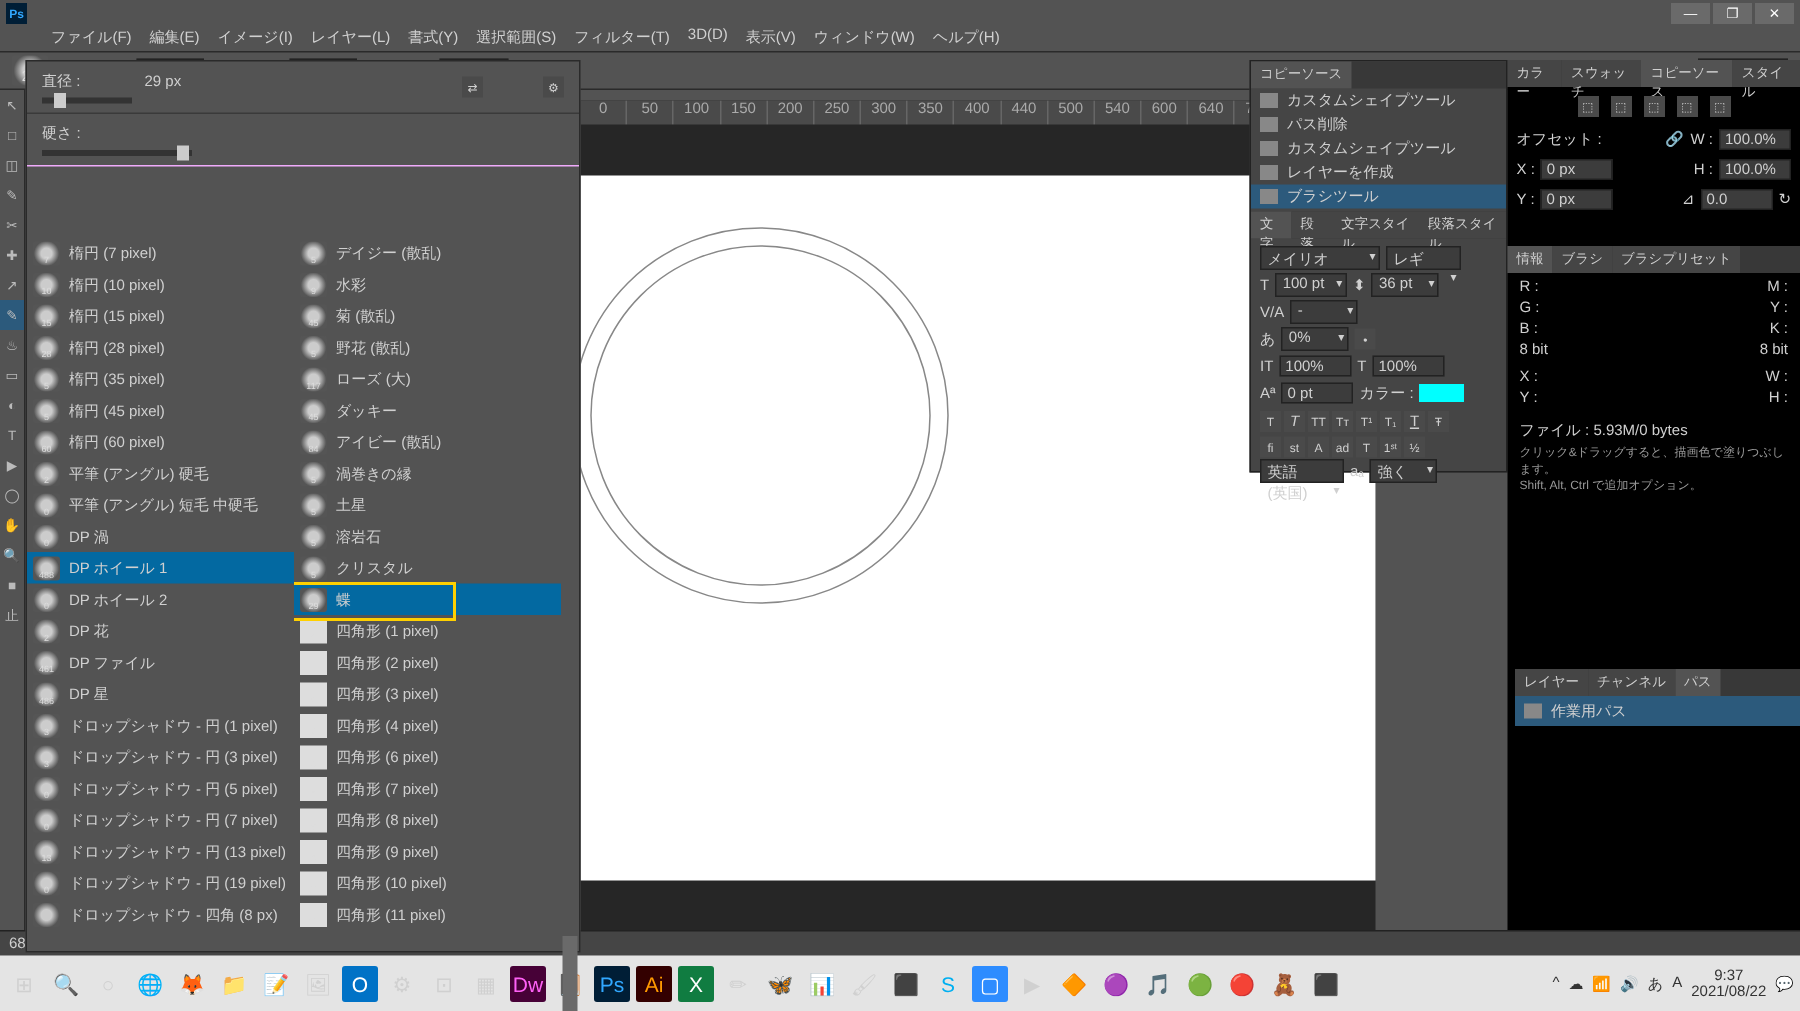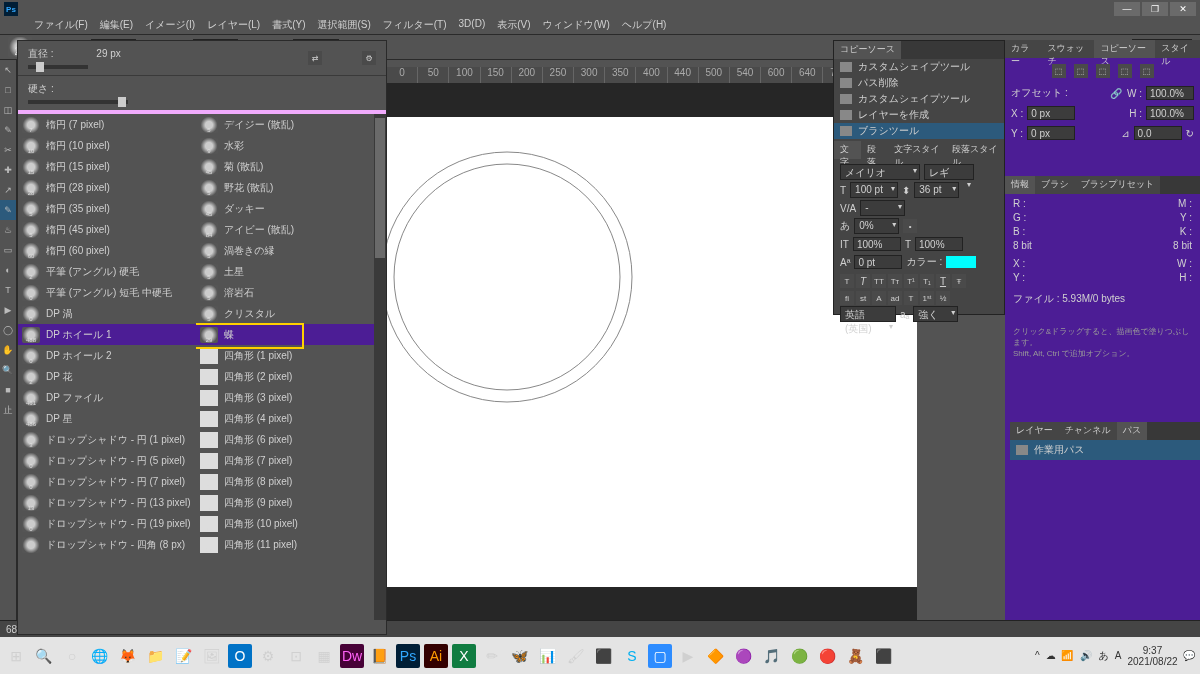--- a/index.html
+++ b/index.html
@@ -15,35 +15,35 @@
 .dropdown-sm { background: #3c3c3c; border: 1px solid #222; padding: 1px 14px 1px 4px; color: #d0d0d0; min-width: 45px; position: relative; height: 16px; }
 .dropdown-sm::after { content: "▾"; position: absolute; right: 2px; font-size: 8px; }
 .toolbox { position: absolute; left: 0; top: 60px; width: 17px; height: 570px; background: #535353; border-right: 1px solid #2a2a2a; }
 .tool { width: 16px; height: 20px; display: flex; align-items: center; justify-content: center; font-size: 9px; color: #bbb; }
 .tool.active { background: #2c5a7c; }
 .brush-panel { position: absolute; left: 17px; top: 40px; width: 370px; height: 595px; background: #535353; border: 1px solid #2a2a2a; z-index: 5; }
 .brush-header { padding: 6px 10px; display: flex; align-items: center; gap: 40px; border-bottom: 1px solid #3a3a3a; }
 .slider { width: 60px; height: 4px; background: #333; position: relative; margin-top: 4px; }
 .slider-thumb { position: absolute; width: 8px; height: 10px; background: #ccc; top: -3px; }
 .brush-section { padding: 6px 10px; display: flex; gap: 40px; }
-.brush-list-wrap { display: flex; height: 510px; border-top: 4px solid #f0abfc; position: relative; }
+.brush-list-wrap { display: flex; height: 510px; border-top: 1px solid #f0abfc; position: relative; align-items: flex-end; }
 .brush-col { flex: 1; overflow-y: hidden; }
 .brush-item { display: flex; align-items: center; height: 21px; padding: 0 4px; gap: 6px; }
-.brush-item.selected { background: #4c1d95; }
+.brush-item.selected { background: #0369a1; }
 .brush-item.highlight-box { position: relative; }
 .brush-item.highlight-box::before { content: ""; position: absolute; left: -2px; top: -1px; width: 106px; height: 22px; border: 2px solid #ffd000; pointer-events: none; }
 .brush-thumb { width: 18px; height: 16px; background: radial-gradient(circle, #ccc 30%, #555 70%); border-radius: 2px; display: flex; align-items: flex-end; justify-content: center; font-size: 6px; color: #ddd; flex-shrink: 0; }
 .brush-thumb.square { background: #ddd; border-radius: 0; }
 .brush-scrollbar { width: 12px; background: #3a3a3a; position: relative; }
 .brush-scrollthumb { position: absolute; width: 10px; left: 1px; top: 4px; height: 140px; background: #6a6a6a; }
 .canvas-area { position: absolute; left: 387px; top: 67px; width: 530px; height: 568px; background: #262626; }
 .ruler-h { position: absolute; top: 0; left: 0; width: 100%; height: 16px; background: #4a4a4a; display: flex; font-size: 7px; color: #aaa; overflow: hidden; }
 .ruler-tick { width: 33px; text-align: center; border-right: 1px solid #666; }
 .canvas-white { position: absolute; left: 0; top: 50px; width: 530px; height: 470px; background: #fff; }
-.right-panels { position: absolute; right: 0; top: 40px; width: 195px; height: 595px; background: #4c1d95; }
+.right-panels { position: absolute; right: 0; top: 40px; width: 195px; height: 595px; background: #000000; }
 .right-panels2 { position: absolute; right: 195px; top: 40px; width: 172px; height: 275px; background: #454545; border: 1px solid #222; }
 .panel-tabs { display: flex; height: 18px; background: #383838; }
 .panel-tab { padding: 2px 6px; font-size: 9px; background: #454545; }
 .panel-tab.active { background: #535353; }
 .panel-body { padding: 6px; font-size: 9px; }
 .row { display: flex; align-items: center; gap: 4px; height: 18px; margin-bottom: 2px; }
 .input-sm { background: #3c3c3c; border: 1px solid #222; color: #d0d0d0; padding: 1px 3px; width: 48px; height: 14px; }
 .history-panel { background: #454545; }
 .history-item { display: flex; align-items: center; gap: 6px; height: 16px; padding: 0 6px; font-size: 9px; }
 .history-item.selected { background: #2c5a7c; }
@@ -213,20 +213,24 @@
         </div>
         <div class="brush-item">
           <div class="brush-thumb">486</div>
           <span>DP 星</span>
         </div>
         <div class="brush-item">
           <div class="brush-thumb">3</div>
           <span>ドロップシャドウ - 円 (1 pixel)</span>
         </div>
         <div class="brush-item">
+          <div class="brush-thumb">3</div>
+          <span>ドロップシャドウ - 円 (3 pixel)</span>
+        </div>
+        <div class="brush-item">
           <div class="brush-thumb">0</div>
           <span>ドロップシャドウ - 円 (5 pixel)</span>
         </div>
         <div class="brush-item">
           <div class="brush-thumb">0</div>
           <span>ドロップシャドウ - 円 (7 pixel)</span>
         </div>
         <div class="brush-item">
           <div class="brush-thumb">13</div>
           <span>ドロップシャドウ - 円 (13 pixel)</span>
@@ -249,20 +253,24 @@
           <div class="brush-thumb">9</div>
           <span>水彩</span>
         </div>
         <div class="brush-item">
           <div class="brush-thumb">45</div>
           <span>菊 (散乱)</span>
         </div>
         <div class="brush-item">
           <div class="brush-thumb">5</div>
           <span>野花 (散乱)</span>
+        </div>
+        <div class="brush-item">
+          <div class="brush-thumb">117</div>
+          <span>ローズ (大)</span>
         </div>
         <div class="brush-item">
           <div class="brush-thumb">45</div>
           <span>ダッキー</span>
         </div>
         <div class="brush-item">
           <div class="brush-thumb">84</div>
           <span>アイビー (散乱)</span>
         </div>
         <div class="brush-item">
@@ -485,21 +493,21 @@
         <input class="input-sm" value="100.0%" style="">
       </div>
     <div class="row">
         <span>Y :</span>
         <input class="input-sm" value="0 px" style="">
         <span style="margin-left:auto">⊿</span>
         <input class="input-sm" value="0.0" style="">
         <span>↻</span>
       </div>
   </div>
-  <div class="panel-tabs" style="margin-top:26px" id="info-tabs">
+  <div class="panel-tabs" style="margin-top:14px" id="info-tabs">
       <div class="panel-tab active">情報</div>
       <div class="panel-tab">ブラシ</div>
       <div class="panel-tab">ブラシプリセット</div>
     </div>
   <div class="info-panel">
     <div class="info-row">
         <span><span>R :</span></span>
         <span><span>M :</span></span>
       </div>
     <div class="info-row">
@@ -516,24 +524,24 @@
       </div>
     <div class="info-row" style="margin-top:4px">
         <span><span>X :</span></span>
         <span><span>W :</span></span>
       </div>
     <div class="info-row">
         <span><span>Y :</span></span>
         <span><span>H :</span></span>
       </div>
     <div style="margin-top:6px">ファイル : 5.93M/0 bytes</div>
-    <div style="margin-top:20px;color:#999;font-size:8px">クリック&amp;ドラッグすると、描画色で塗りつぶします。</div>
+    <div style="margin-top:2px;color:#999;font-size:8px">クリック&amp;ドラッグすると、描画色で塗りつぶします。</div>
     <div style="color:#999;font-size:8px">Shift, Alt, Ctrl で追加オプション。</div>
   </div>
-  <div class="paths-panel" style="margin-top:32px">
+  <div class="paths-panel" style="margin-top:56px">
     <div class="panel-tabs" id="paths-tabs">
         <div class="panel-tab">レイヤー</div>
         <div class="panel-tab">チャンネル</div>
         <div class="panel-tab active">パス</div>
       </div>
     <div class="path-item">
         <span class="history-icon"></span>
         <span>作業用パス</span>
       </div>
   </div>

